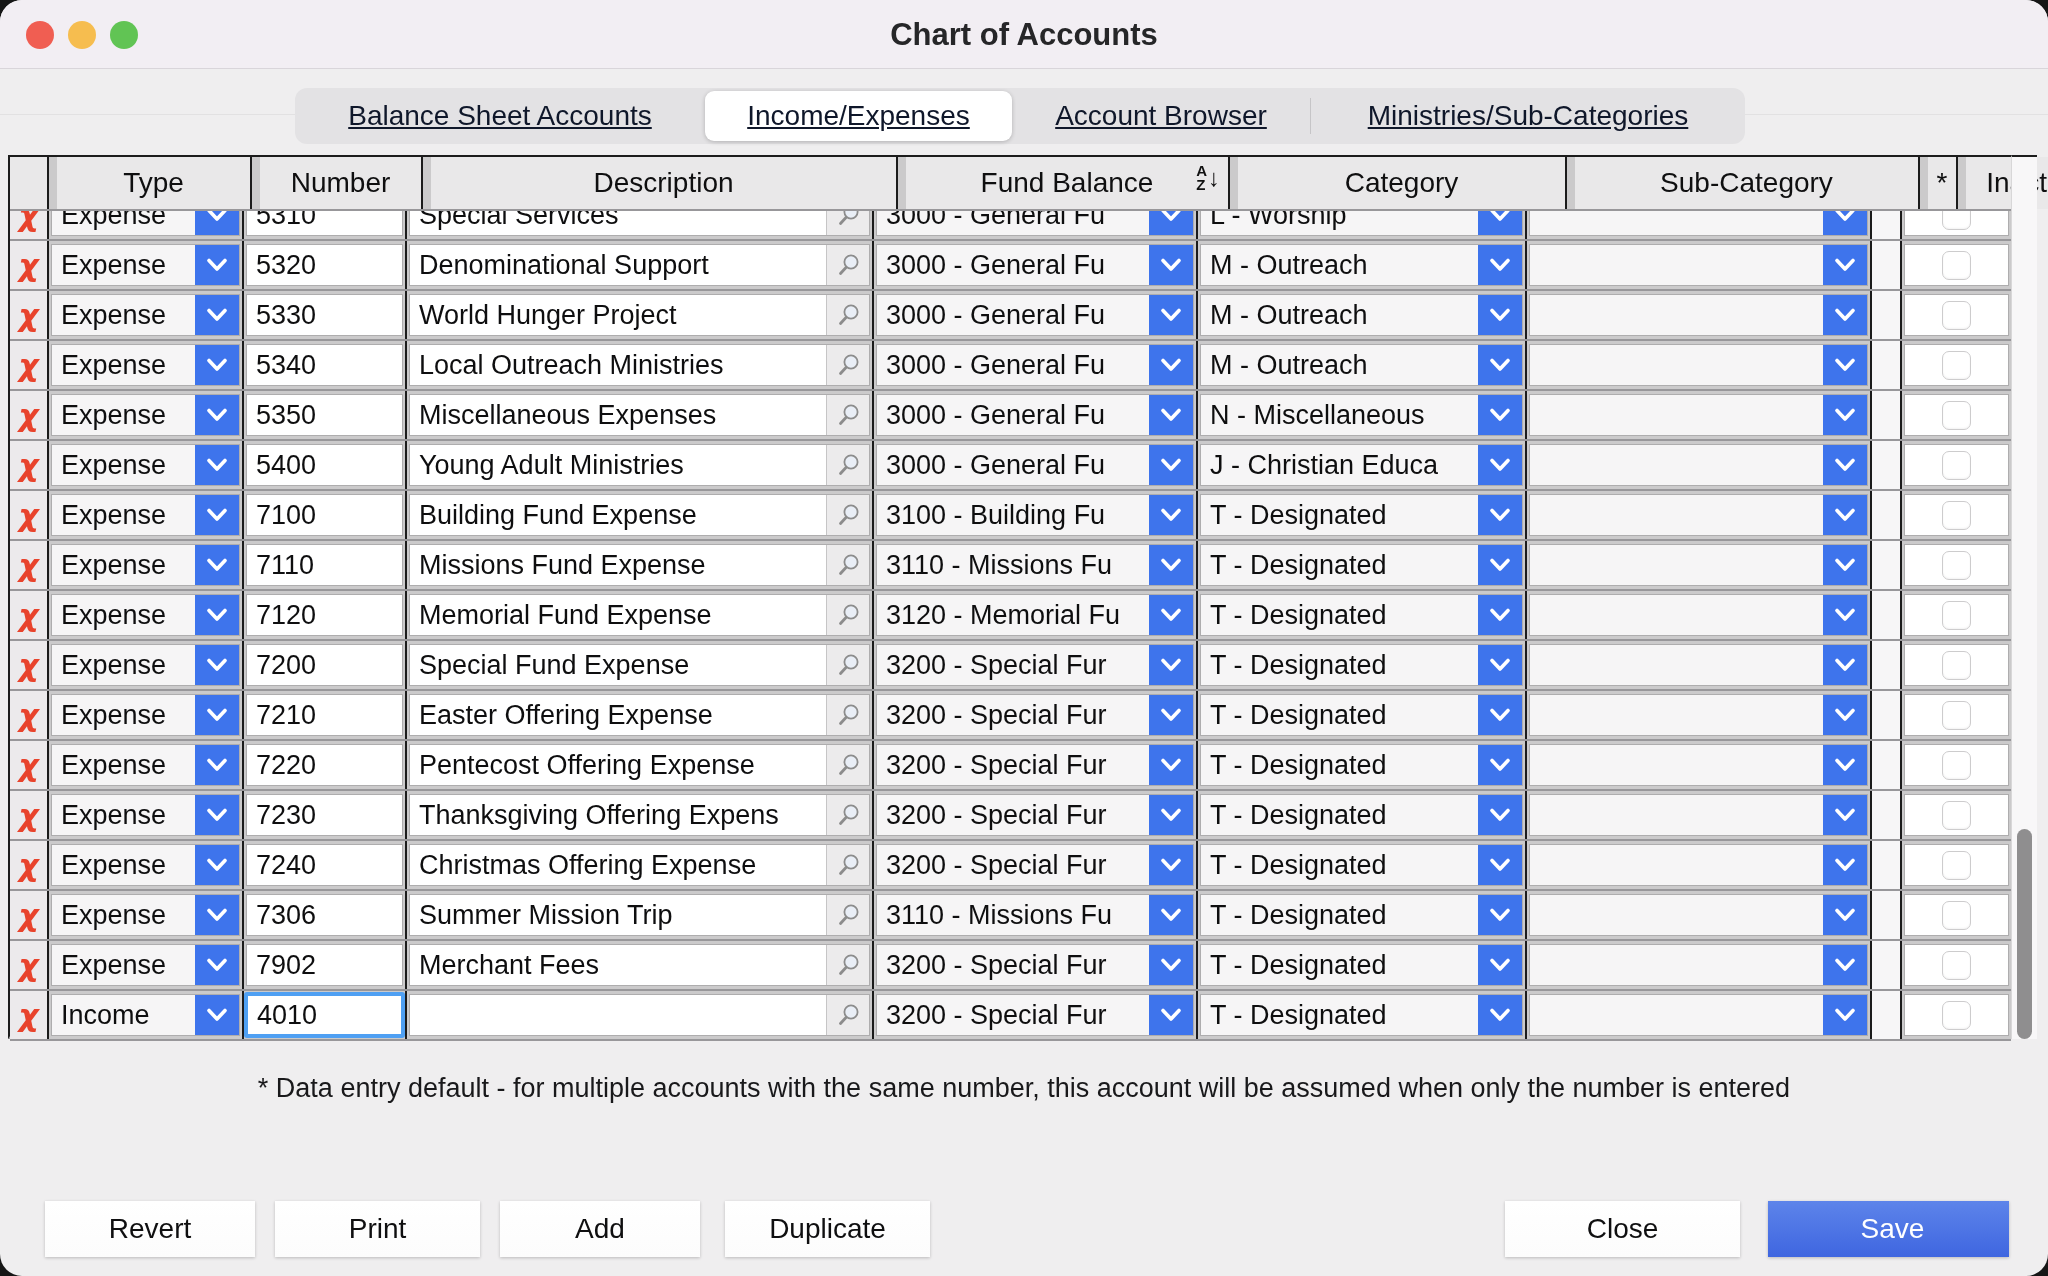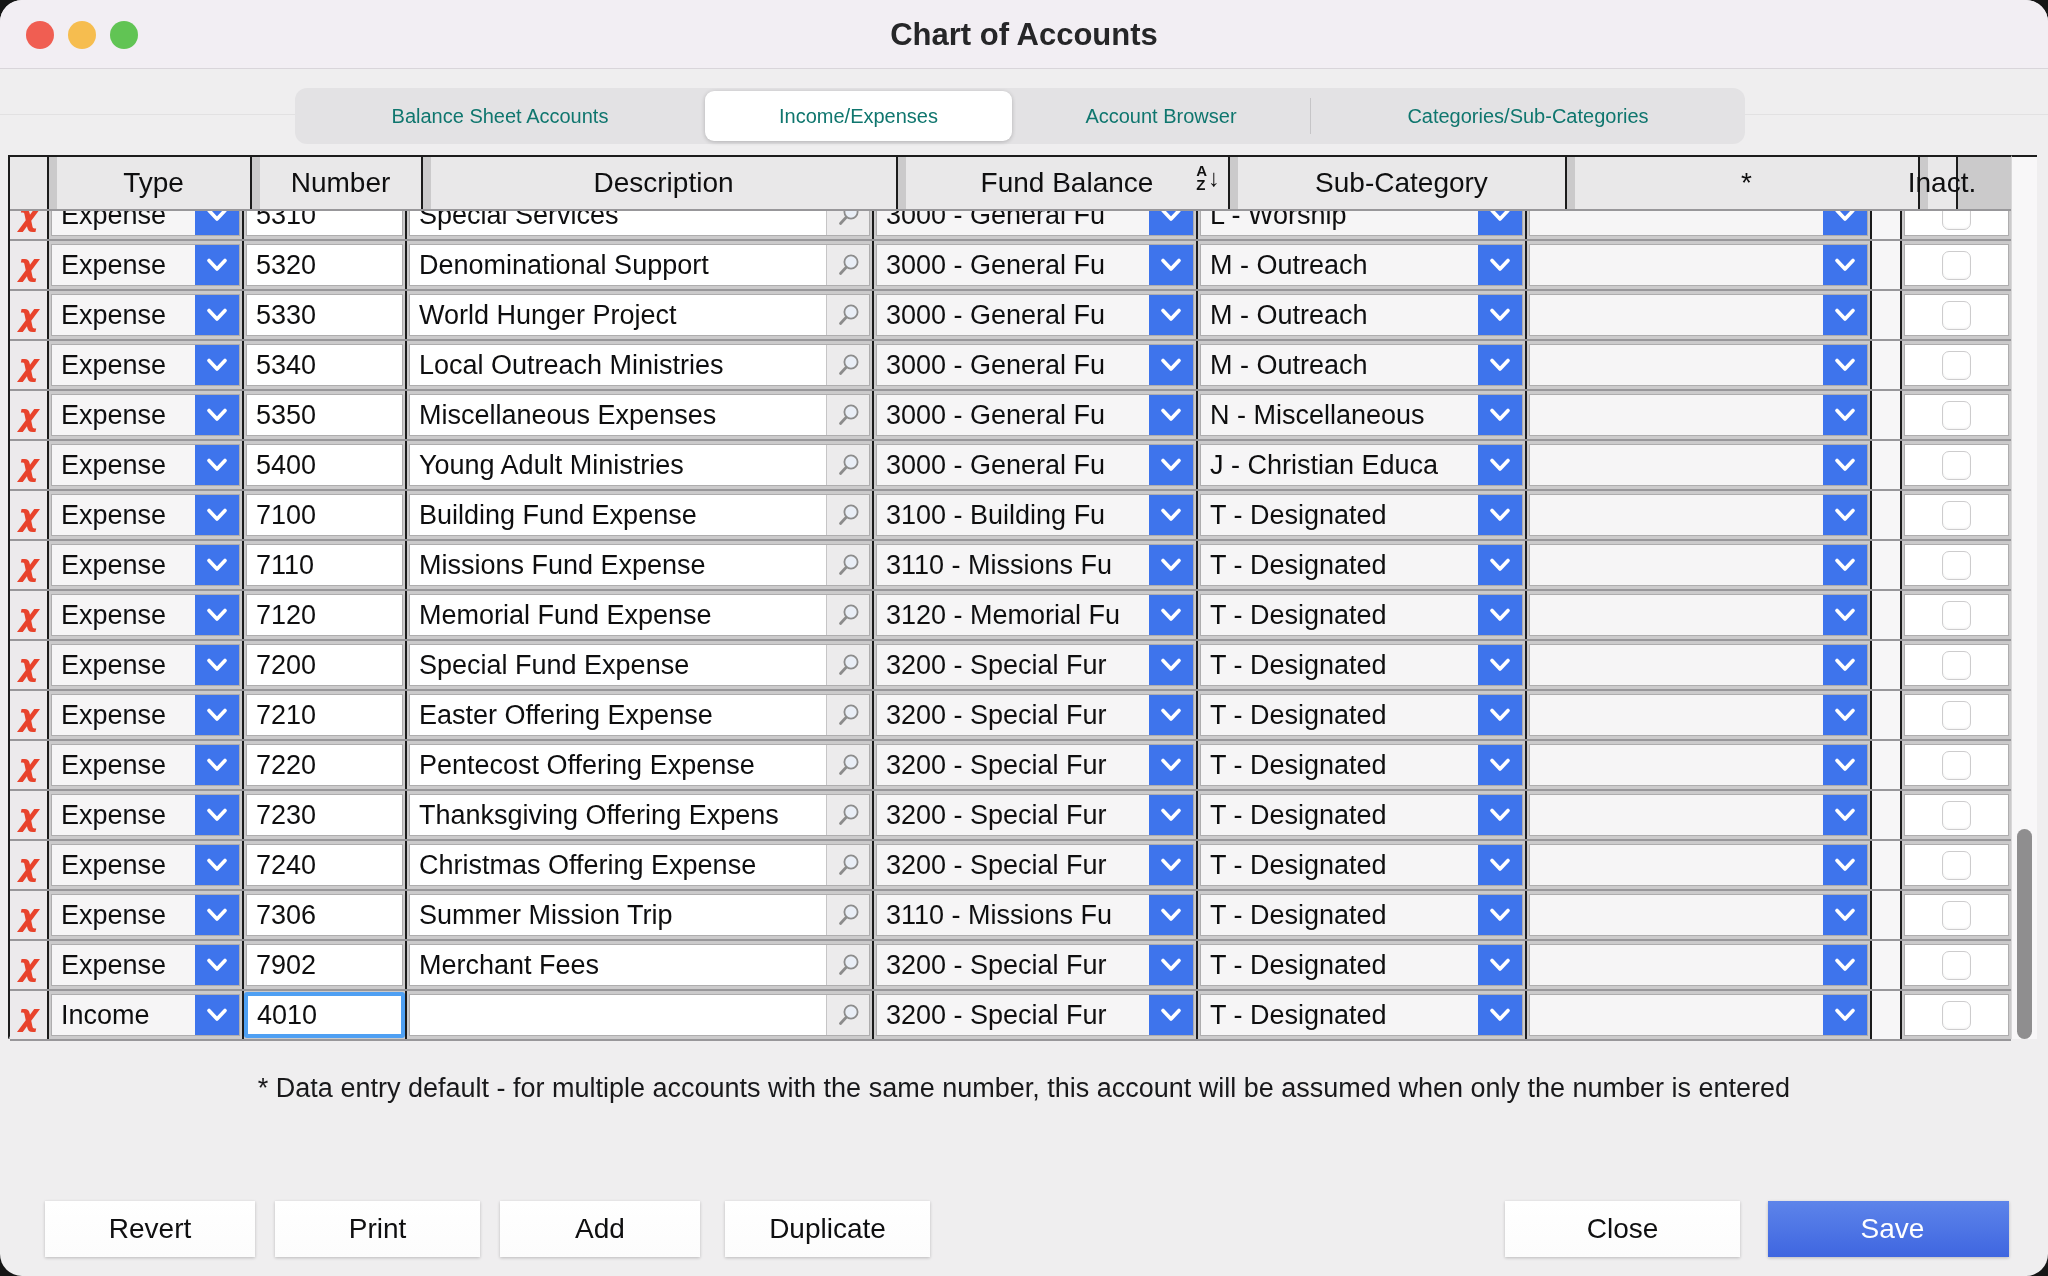--- a/index.html
+++ b/index.html
@@ -11,21 +11,21 @@
   .tl{position:absolute;top:21px;width:28px;height:28px;border-radius:50%;}
   .tl.red{left:26px;background:#f05e52;}
   .tl.yellow{left:68px;background:#f6bd4f;}
   .tl.green{left:110px;background:#61c454;}
   .title{position:absolute;top:17px;left:0;right:0;text-align:center;font-size:31px;font-weight:700;color:#262628;}
 
   .seam{position:absolute;left:0;right:0;top:114px;height:1px;background:#e2e1e2;}
 
   
   .segctl{position:absolute;left:295px;top:88px;width:1450px;height:56px;background:#e3e2e4;border-radius:12px;display:flex;align-items:stretch;}
-  .seg{display:flex;align-items:center;justify-content:center;font-size:20px;color:#0f766e;position:relative;}
+  .seg{display:flex;align-items:center;justify-content:center;font-size:28px;color:#0f172a;position:relative;text-decoration:underline;}
   .seg.sel{background:#ffffff;border-radius:9px;margin:3px 0;box-shadow:0 1px 4px rgba(0,0,0,.22);}
   .seg-sep{width:1px;background:#c6c5c7;margin:10px 0;}
 
   
   .table{position:absolute;left:8px;top:155px;width:2003px;height:884px;background:#cbcacb;border-top:2px solid #1c1c1c;border-left:2px solid #1c1c1c;border-bottom:3px solid #9e9d9e;box-sizing:border-box;}
   .grid-row{display:grid;grid-template-columns:39px 195px 163px 467px 324px 329px 345px 30px 111px;}
   .thead{height:52px;border-bottom:2px solid #98979a;gap:8px;}
   .thead .hcell{background:#e9e8e9;border-right:2px solid #1b1b1b;display:flex;align-items:center;justify-content:center;font-size:28px;color:#0f0f10;position:relative;}
   .sorticon{position:absolute;right:8px;top:7px;display:flex;align-items:center;}
   .sort-letters{display:flex;flex-direction:column;font-size:15px;font-weight:700;line-height:14px;color:#111;}
@@ -69,39 +69,40 @@
     <div class="title">Chart of Accounts</div>
   </div>
 
   <div class="seam"></div>
 
   <div class="segctl">
     <div class="seg" style="width:410px;">Balance Sheet Accounts</div>
     <div class="seg sel" style="width:307px;">Income/Expenses</div>
     <div class="seg" style="width:298px;">Account Browser</div>
     <div class="seg-sep"></div>
-    <div class="seg" style="flex:1;">Categories/Sub-Categories</div>
+    <div class="seg" style="flex:1;">Ministries/Sub-Categories</div>
   </div>
 
   <div class="table">
     <div class="thead grid-row">
       <div class="hcell"></div>
       <div class="hcell">Type</div>
       <div class="hcell">Number</div>
       <div class="hcell">Description</div>
       <div class="hcell">
         <span>Fund Balance</span>
         <span class="sorticon">
           <span class="sort-letters">
               <span>A</span>
               <span>Z</span>
             </span>
           <span class="sort-arrow">↓</span>
         </span>
       </div>
+      <div class="hcell">Category</div>
       <div class="hcell">Sub-Category</div>
       <div class="hcell">*</div>
       <div class="hcell">Inact.</div>
     </div>
 
     <div class="partial-clip" id="partial-row-slot">
         <div class="trow grid-row">
     <div class="cell cell-del">
             <span class="delx">χ</span>
           </div>

